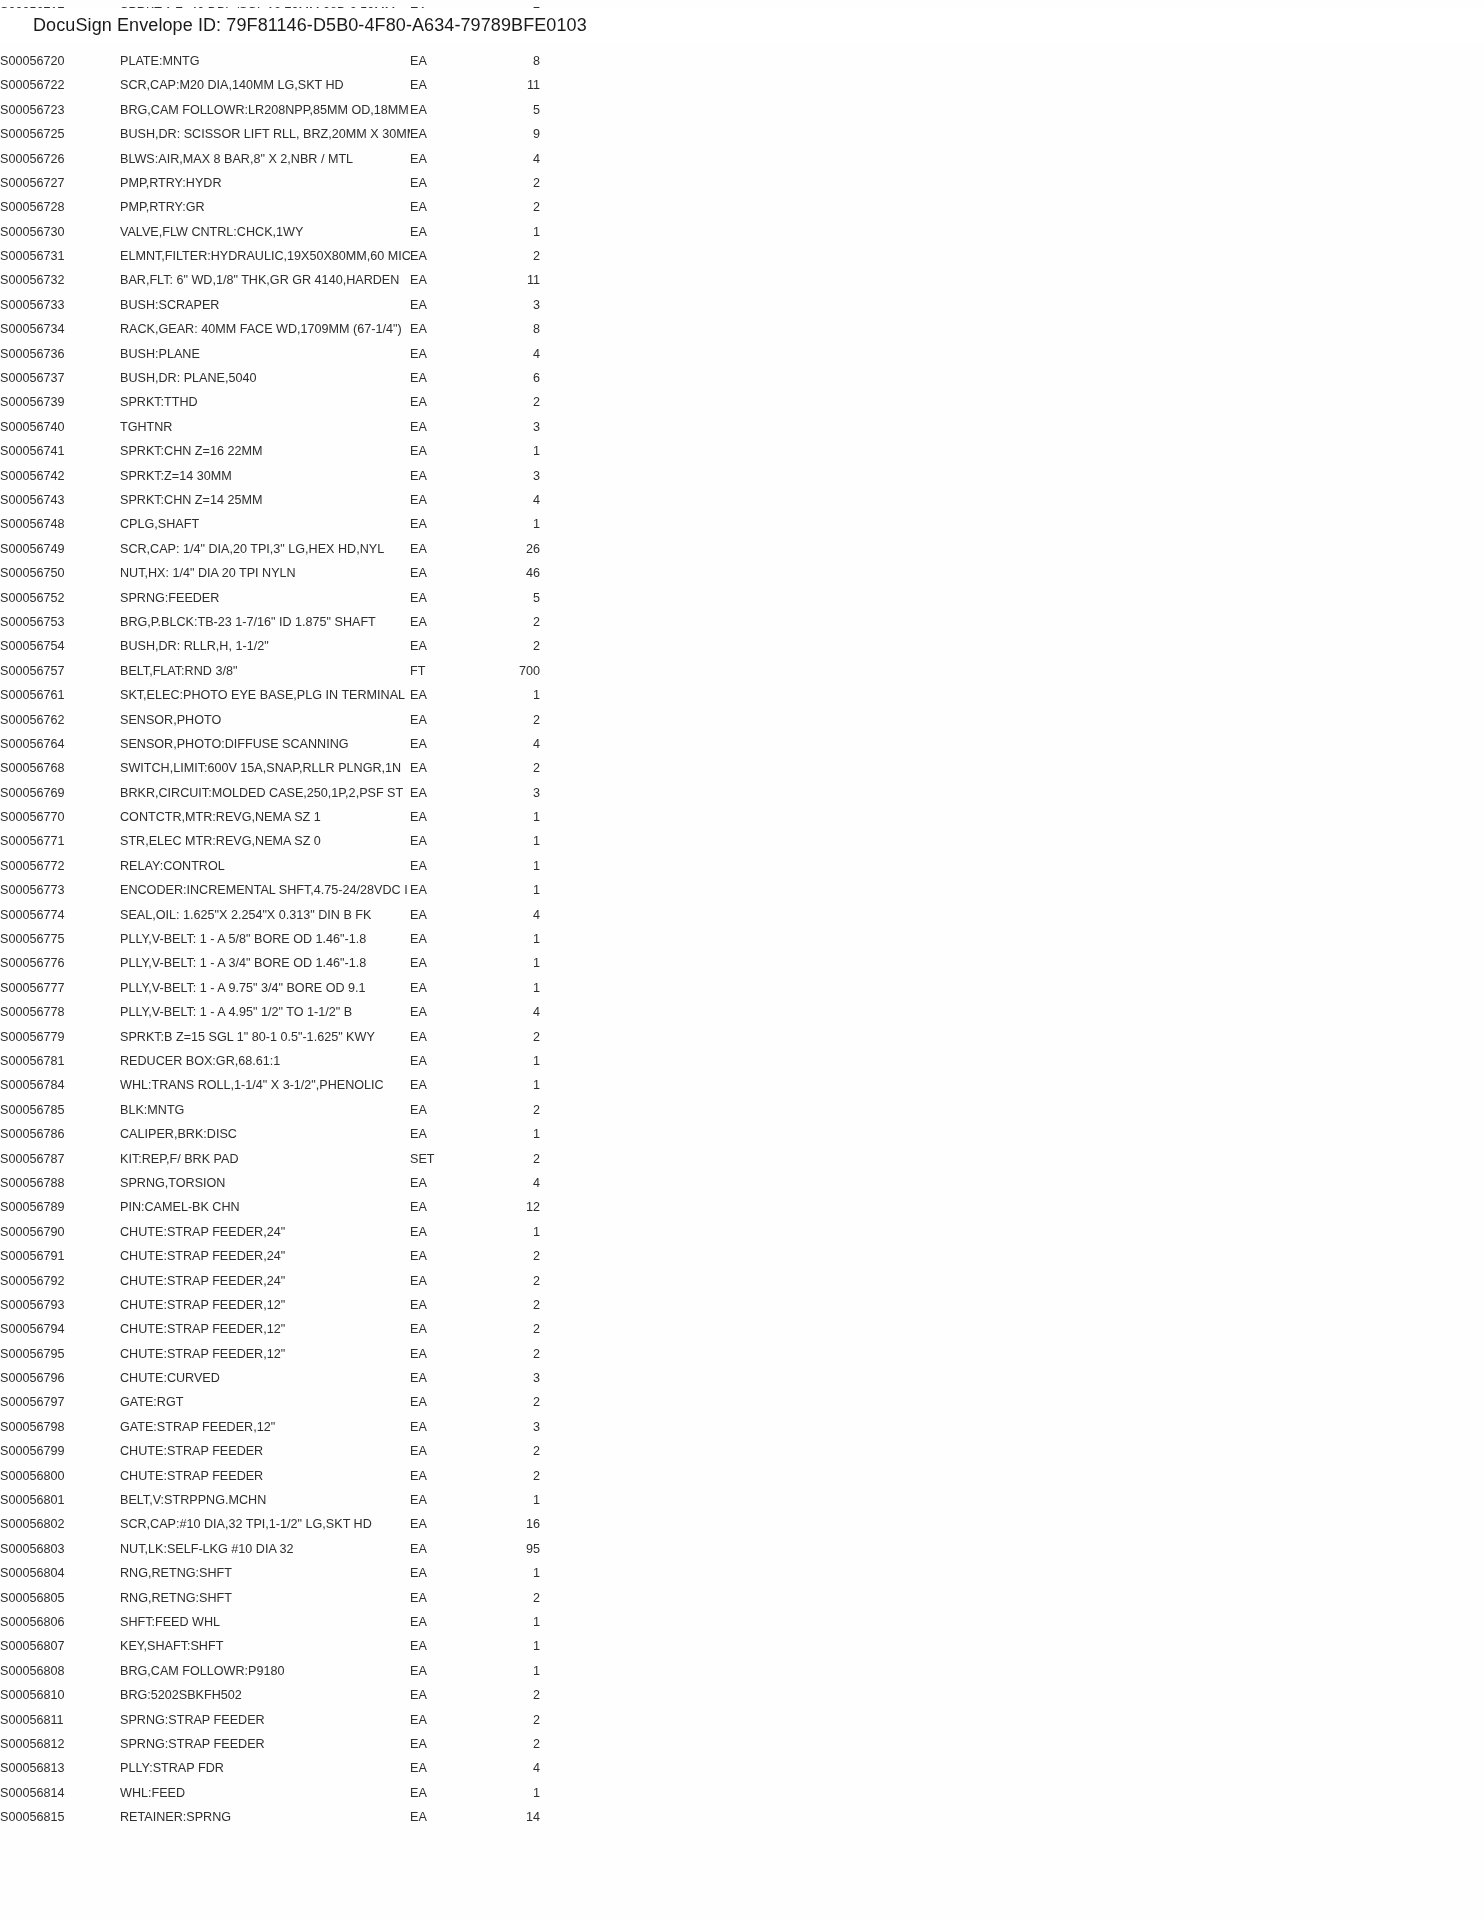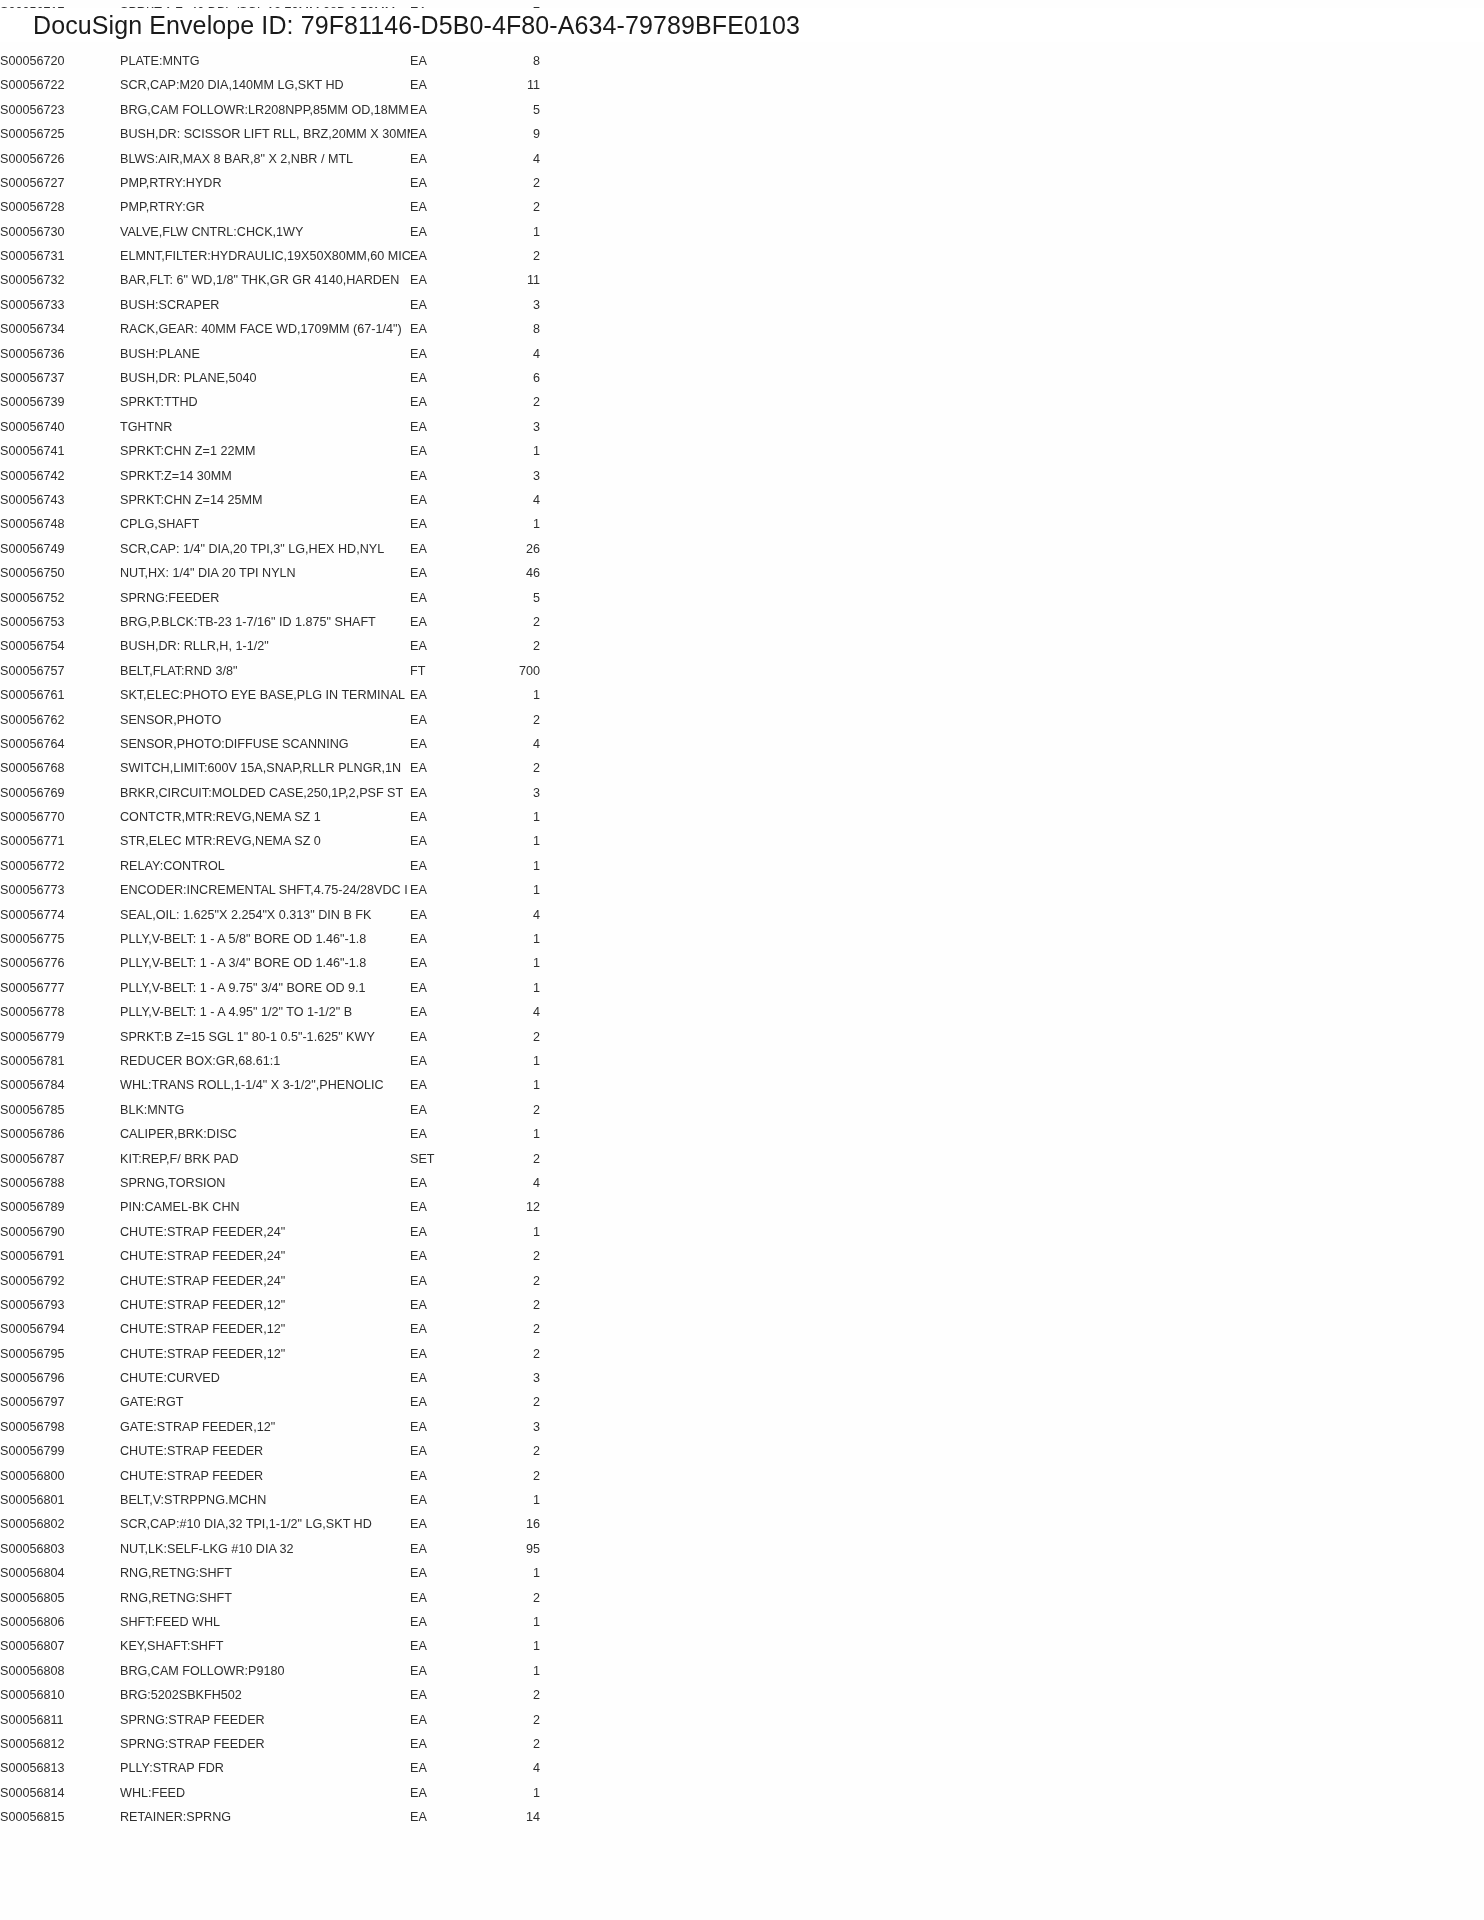--- a/index.html
+++ b/index.html
@@ -30,21 +30,21 @@
     top: 8px;
     width: 1484px;
     height: 34px;
     background: #ffffff;
     z-index: 40;
     display: flex;
     align-items: center;
   }
   #docusign-text {
     font-family: "Liberation Sans", sans-serif;
-    font-size: 25px;
+    font-size: 18px;
     letter-spacing: 0.1px;
     color: #1a1a1a;
     white-space: nowrap;
     padding-left: 33px;
     line-height: 34px;
   }
 
   
   #parts-table {
     position: absolute;
@@ -201,21 +201,21 @@
         </tr>
         <tr>
           <td class="c-partno">S00056740</td>
           <td class="c-desc">TGHTNR</td>
           <td class="c-uom">EA</td>
           <td class="c-qty">3</td>
           <td class="c-pad"></td>
         </tr>
         <tr>
           <td class="c-partno">S00056741</td>
-          <td class="c-desc">SPRKT:CHN Z=1 22MM</td>
+          <td class="c-desc">SPRKT:CHN Z=16 22MM</td>
           <td class="c-uom">EA</td>
           <td class="c-qty">1</td>
           <td class="c-pad"></td>
         </tr>
         <tr>
           <td class="c-partno">S00056742</td>
           <td class="c-desc">SPRKT:Z=14 30MM</td>
           <td class="c-uom">EA</td>
           <td class="c-qty">3</td>
           <td class="c-pad"></td>

